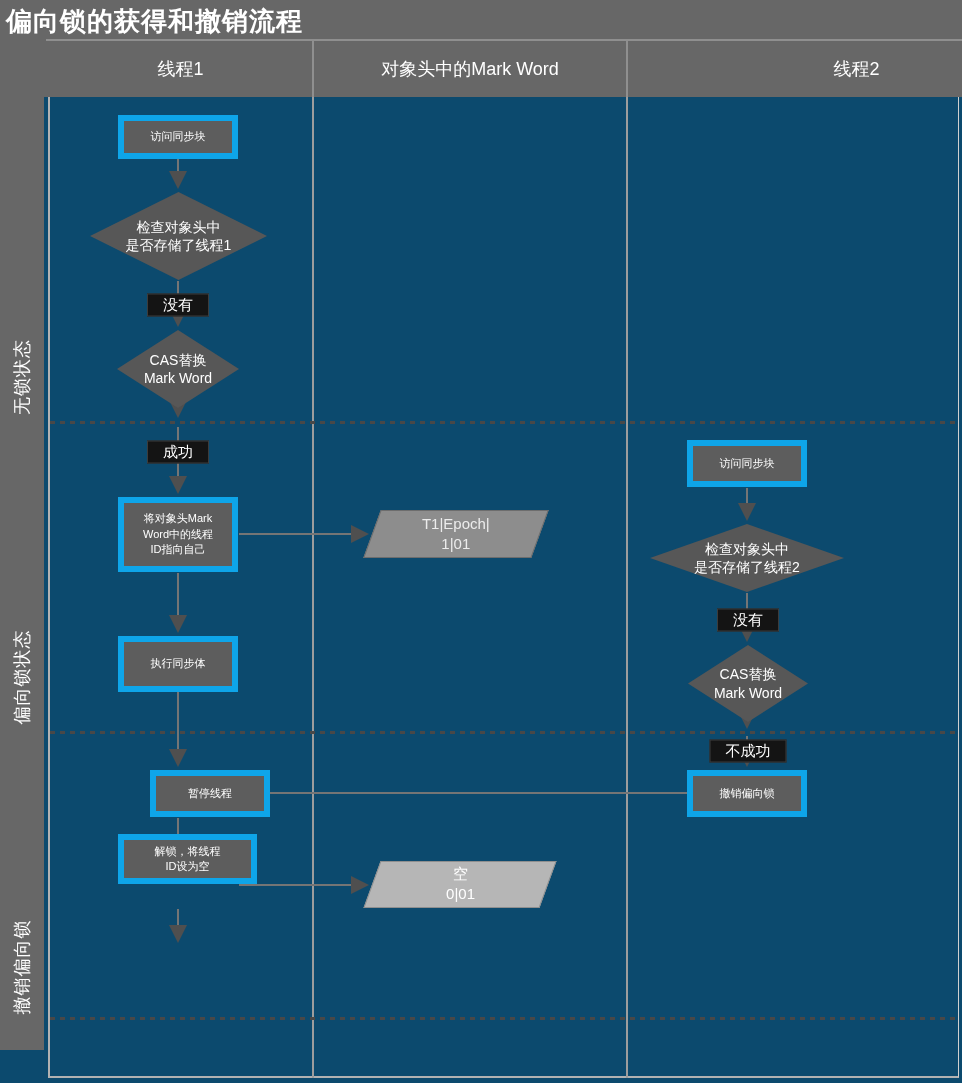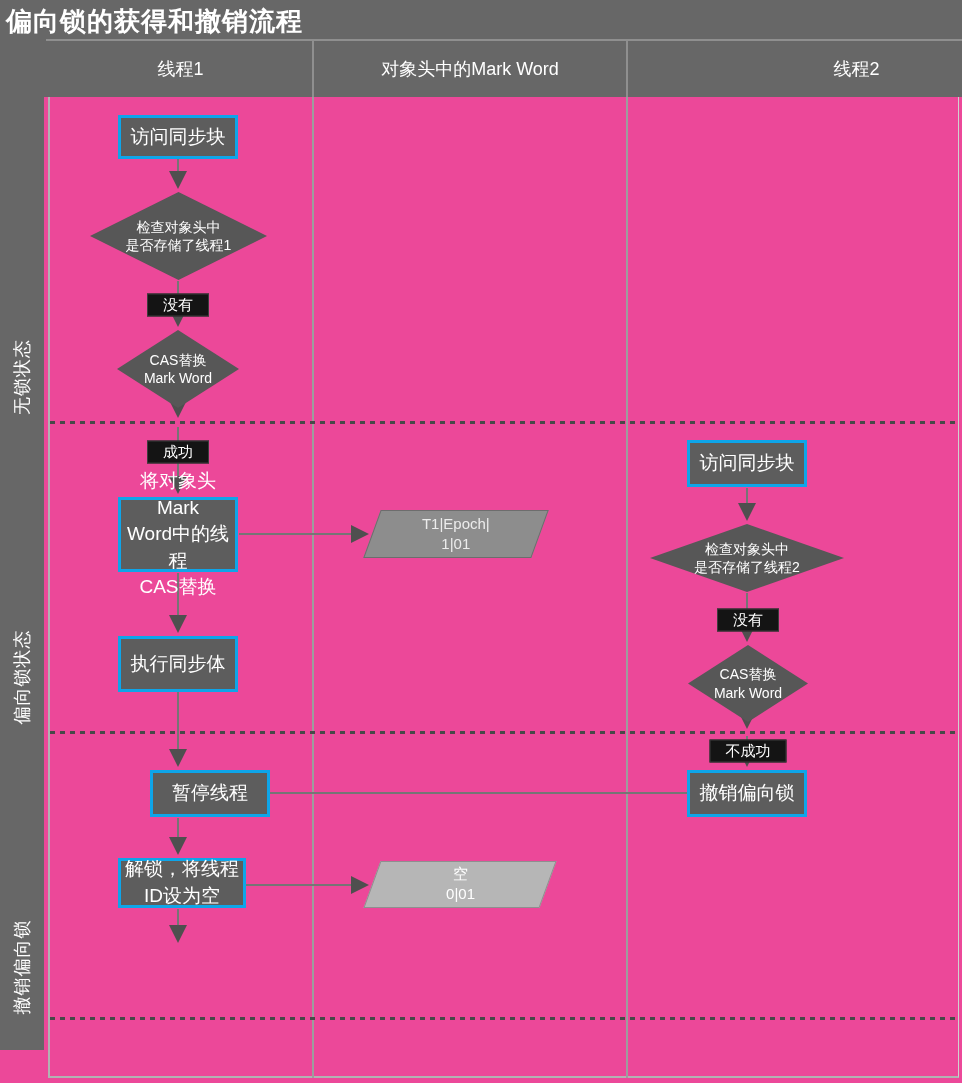--- a/index.html
+++ b/index.html
@@ -1,18 +1,18 @@
 <!DOCTYPE html>
 <html><head>
 <meta charset="utf-8">
 <style>
   html,body{margin:0;padding:0;background:#fff;}
   #canvas{
     position:relative;width:962px;height:1083px;overflow:hidden;
-    background:#ec4899;font-family:"Liberation Sans",sans-serif;
+    background:#0c4a6e;font-family:"Liberation Sans",sans-serif;
     -webkit-font-smoothing:antialiased;
   }
   
   .topband{position:absolute;left:0;top:0;width:962px;height:97px;background:#676767;}
   .title{position:absolute;left:6px;top:4px;font-size:26px;font-weight:700;color:#fff;letter-spacing:1px;}
   .header-sep{position:absolute;left:46px;top:39px;width:916px;height:2px;background:#8f8f8f;}
   .hcell{position:absolute;top:41px;height:56px;display:flex;align-items:center;justify-content:center;
          color:#fff;font-size:18px;}
   .h1{left:48px;width:265px;}
   .h2{left:313px;width:314px;}
@@ -25,28 +25,28 @@
   .sl1{top:377px;} .sl2{top:677px;} .sl3{top:967px;}
   
   .body-frame{position:absolute;left:48px;top:97px;width:911px;height:981px;box-sizing:border-box;
               border-left:2px solid #b2b2b2;border-right:1px solid #d0d0d0;border-bottom:2px solid #b2b2b2;}
   .lane-line{position:absolute;top:97px;height:981px;width:2px;background:#9d9d9d;}
   .ll1{left:312px;} .ll2{left:626px;}
   .dotted{position:absolute;left:50px;width:910px;height:3px;
           background:repeating-linear-gradient(90deg,#484848 0 5px,transparent 5px 10px);}
   .dt1{top:421px;} .dt2{top:731px;} .dt3{top:1017px;}
   
-  .node{position:absolute;background:#5d5d5d;border:3px solid #0ea5e9;color:#fff;box-sizing:border-box;
+  .node{position:absolute;background:#5d5d5d;border:6px solid #0ea5e9;color:#fff;box-sizing:border-box;
         display:flex;align-items:center;justify-content:center;text-align:center;
-        font-size:19px;line-height:1.4;white-space:pre-line;}
+        font-size:11px;line-height:1.4;white-space:pre-line;}
   .b-access1{left:118px;top:115px;width:120px;height:44px;}
   .b-setid  {left:118px;top:497px;width:120px;height:75px;}
   .b-exec   {left:118px;top:636px;width:120px;height:56px;}
   .b-pause  {left:118px;top:770px;width:120px;height:47px;margin-left:32px;}
-  .b-unlock {left:118px;top:858px;width:128px;height:50px;}
+  .b-unlock {left:118px;top:834px;width:139px;height:50px;}
   .b-resume {left:118px;top:946px;width:120px;height:48px;}
   .b-access2{left:687px;top:440px;width:120px;height:47px;}
   .b-revoke {left:687px;top:770px;width:120px;height:47px;}
   .diamond{clip-path:polygon(50% 0,100% 50%,50% 100%,0 50%);background:#575757;border:none;
            font-size:14px;line-height:1.3;}
   .d-check1{left:90px; top:192px;width:177px;height:88px;}
   .d-cas1  {left:117px;top:330px;width:122px;height:78px;}
   .d-check2{left:650px;top:524px;width:194px;height:68px;}
   .d-cas2  {left:688px;top:645px;width:120px;height:77px;}
   .para{position:absolute;transform:skewX(-20deg);box-sizing:border-box;
@@ -115,21 +115,21 @@
     </g>
   </svg>
 
   <div class="node b-access1">访问同步块</div>
   <div class="node diamond d-check1">检查对象头中
 是否存储了线程1</div>
   <div class="node diamond d-cas1">CAS替换
 Mark Word</div>
   <div class="node b-setid">将对象头Mark
 Word中的线程
-CAS替换</div>
+ID指向自己</div>
   <div class="node b-exec">执行同步体</div>
   <div class="node b-pause">暂停线程</div>
   <div class="node b-unlock">解锁，将线程
 ID设为空</div>
 
   <div class="para p-biased">
     <span class="unskew">T1|Epoch|
 1|01</span>
   </div>
   <div class="para p-empty">

